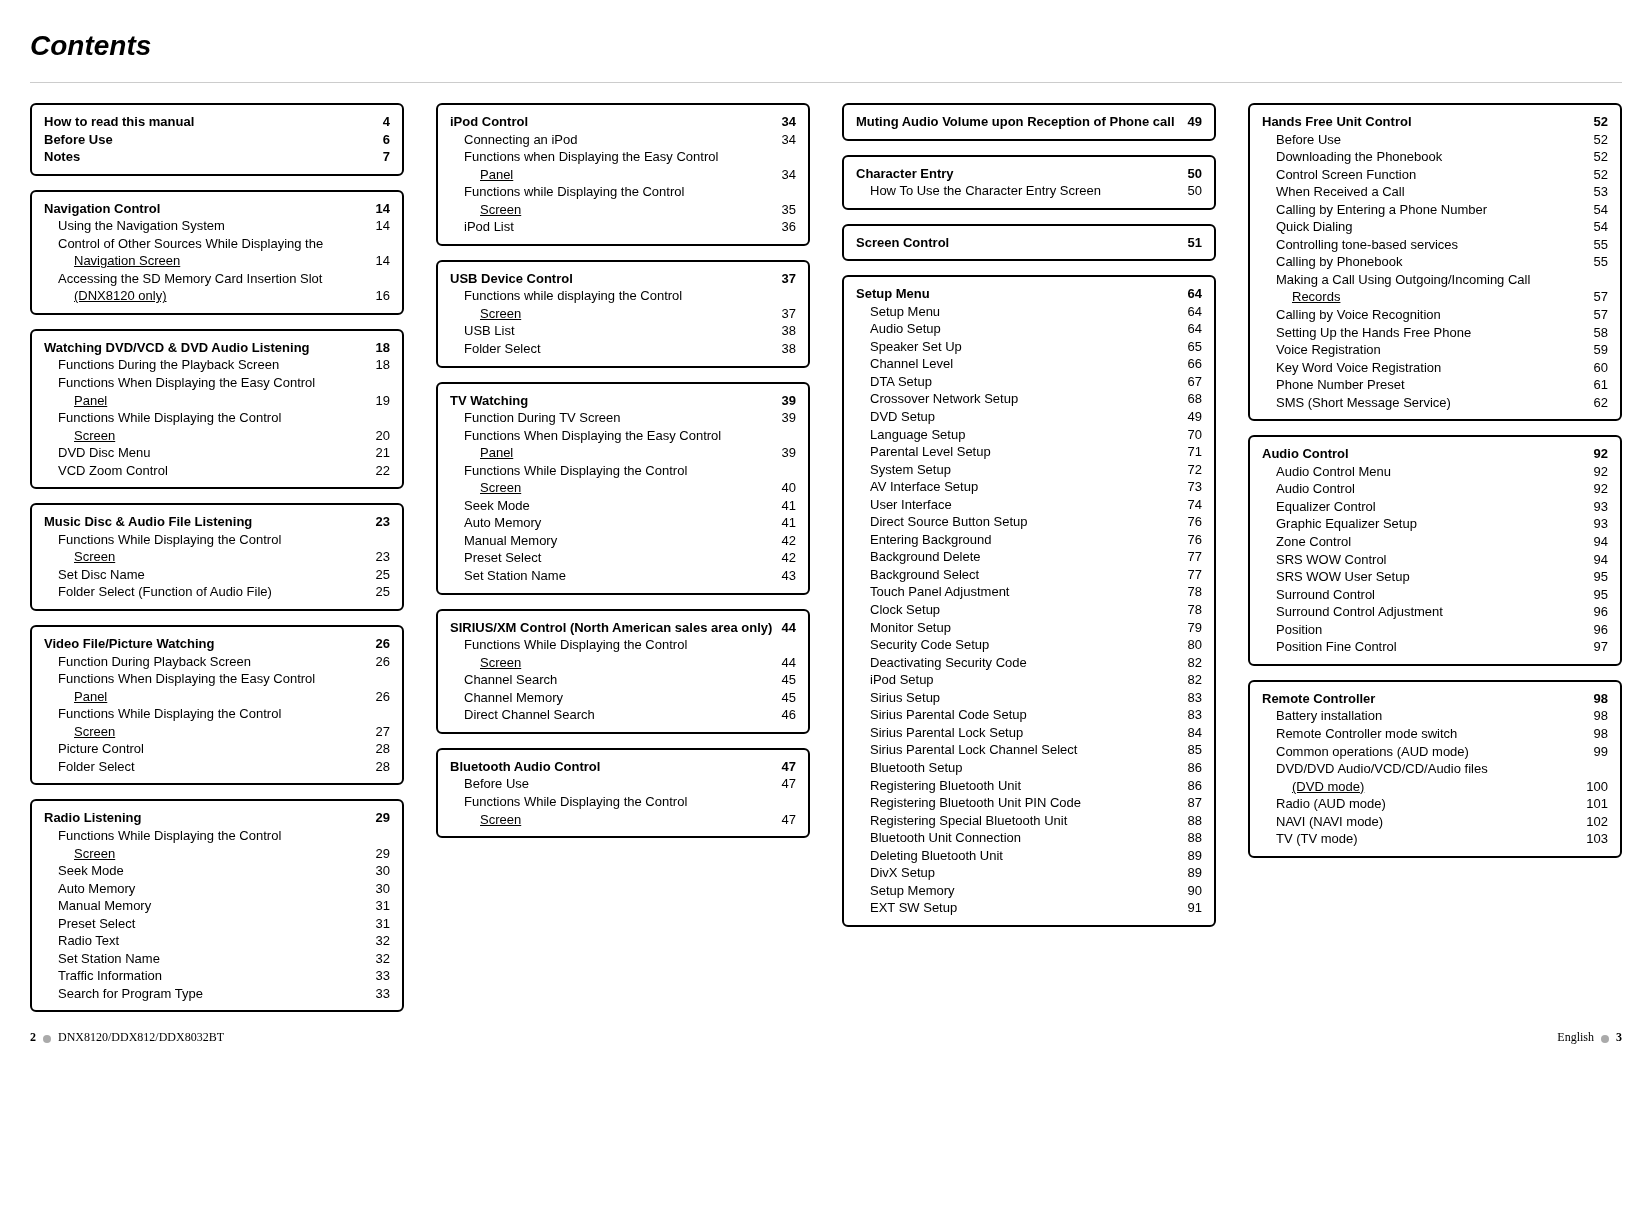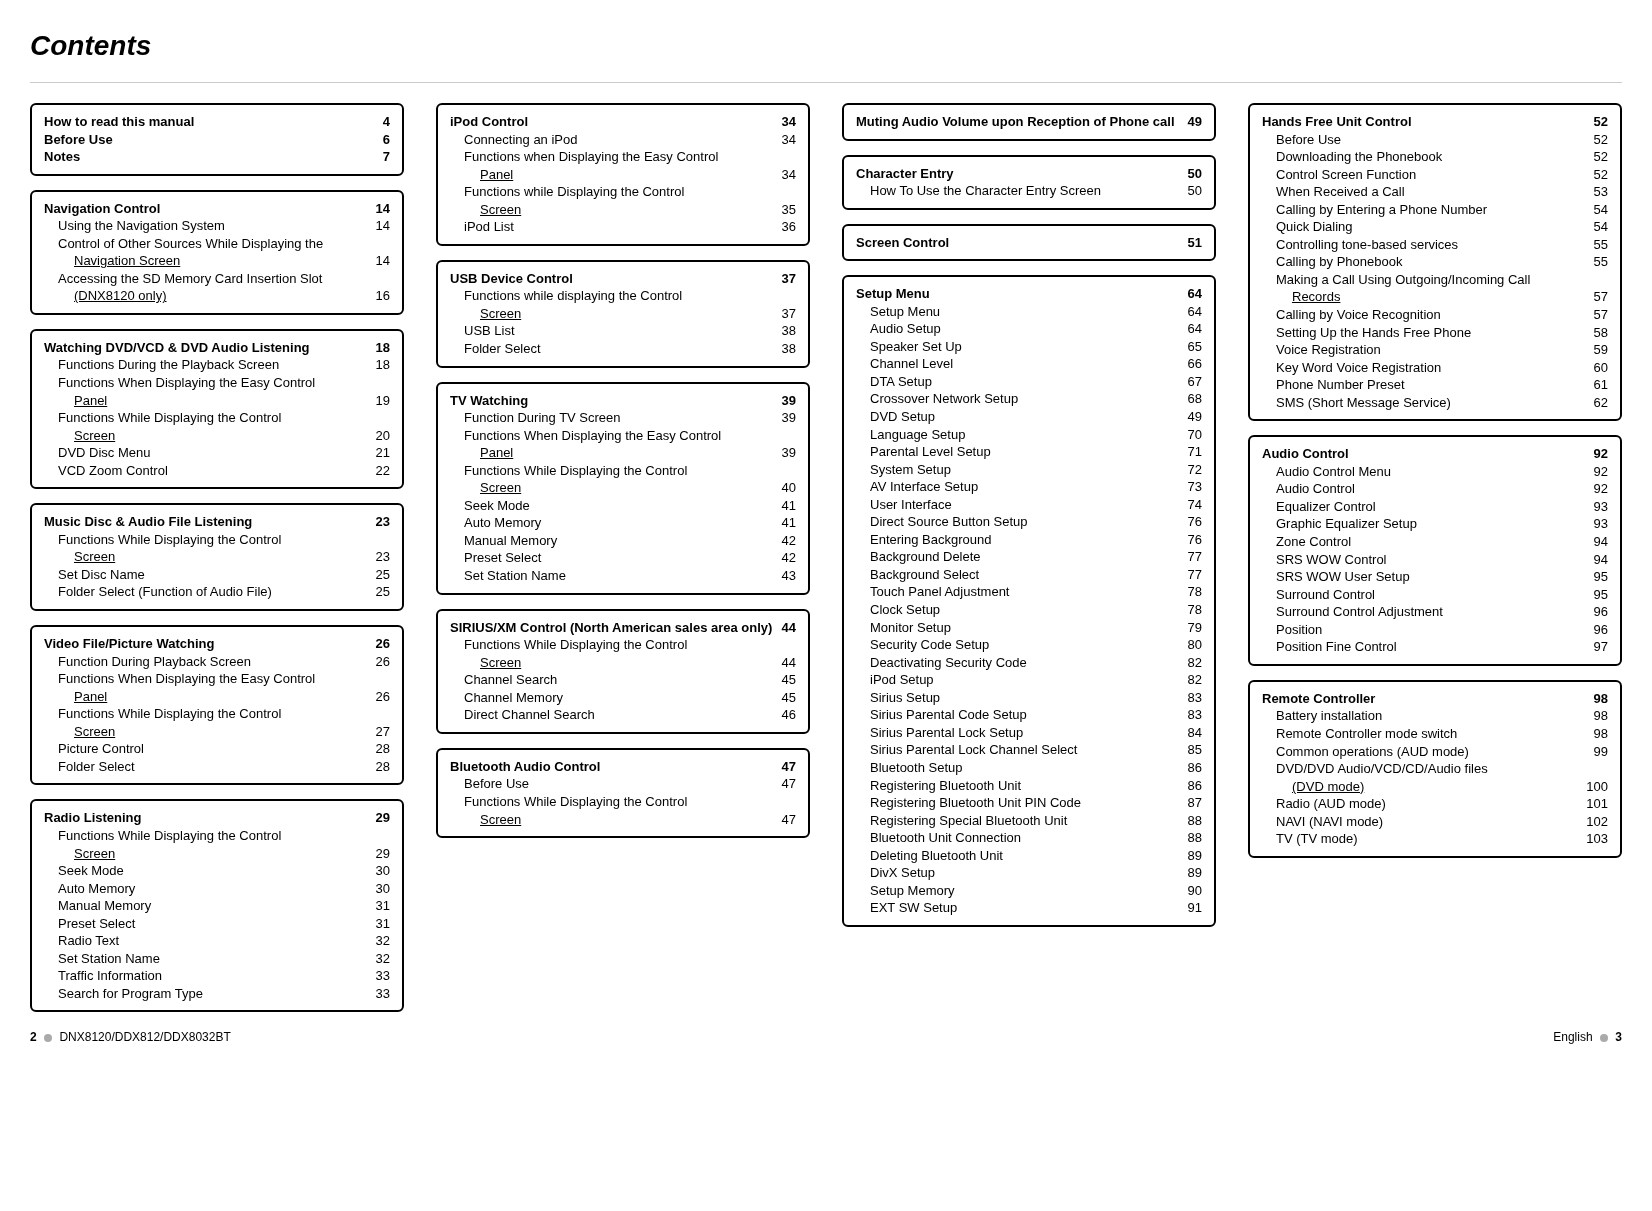--- a/index.html
+++ b/index.html
@@ -47,20 +47,21 @@
   .item-row { font-weight: 400; padding-left: 14px; }
   .item-label { flex: 1; padding-right: 8px; }
   .item-label.cont { padding-left: 16px; text-decoration: underline; }
   .page-num { white-space: nowrap; }
   .footer {
     display: flex;
     justify-content: space-between;
     align-items: center;
     margin-top: 18px;
     font-size: 12px;
+    font-family: Liberation Serif, serif;
   }
   .footer .dot { display:inline-block; width:8px; height:8px; border-radius:50%; background:#aaa; vertical-align:middle; margin:0 4px;}
 </style>
 </head>
 <body>
 
 <h1 class="contents">Contents</h1>
 <hr class="hdr">
 
 <div class="page" id="columns">

